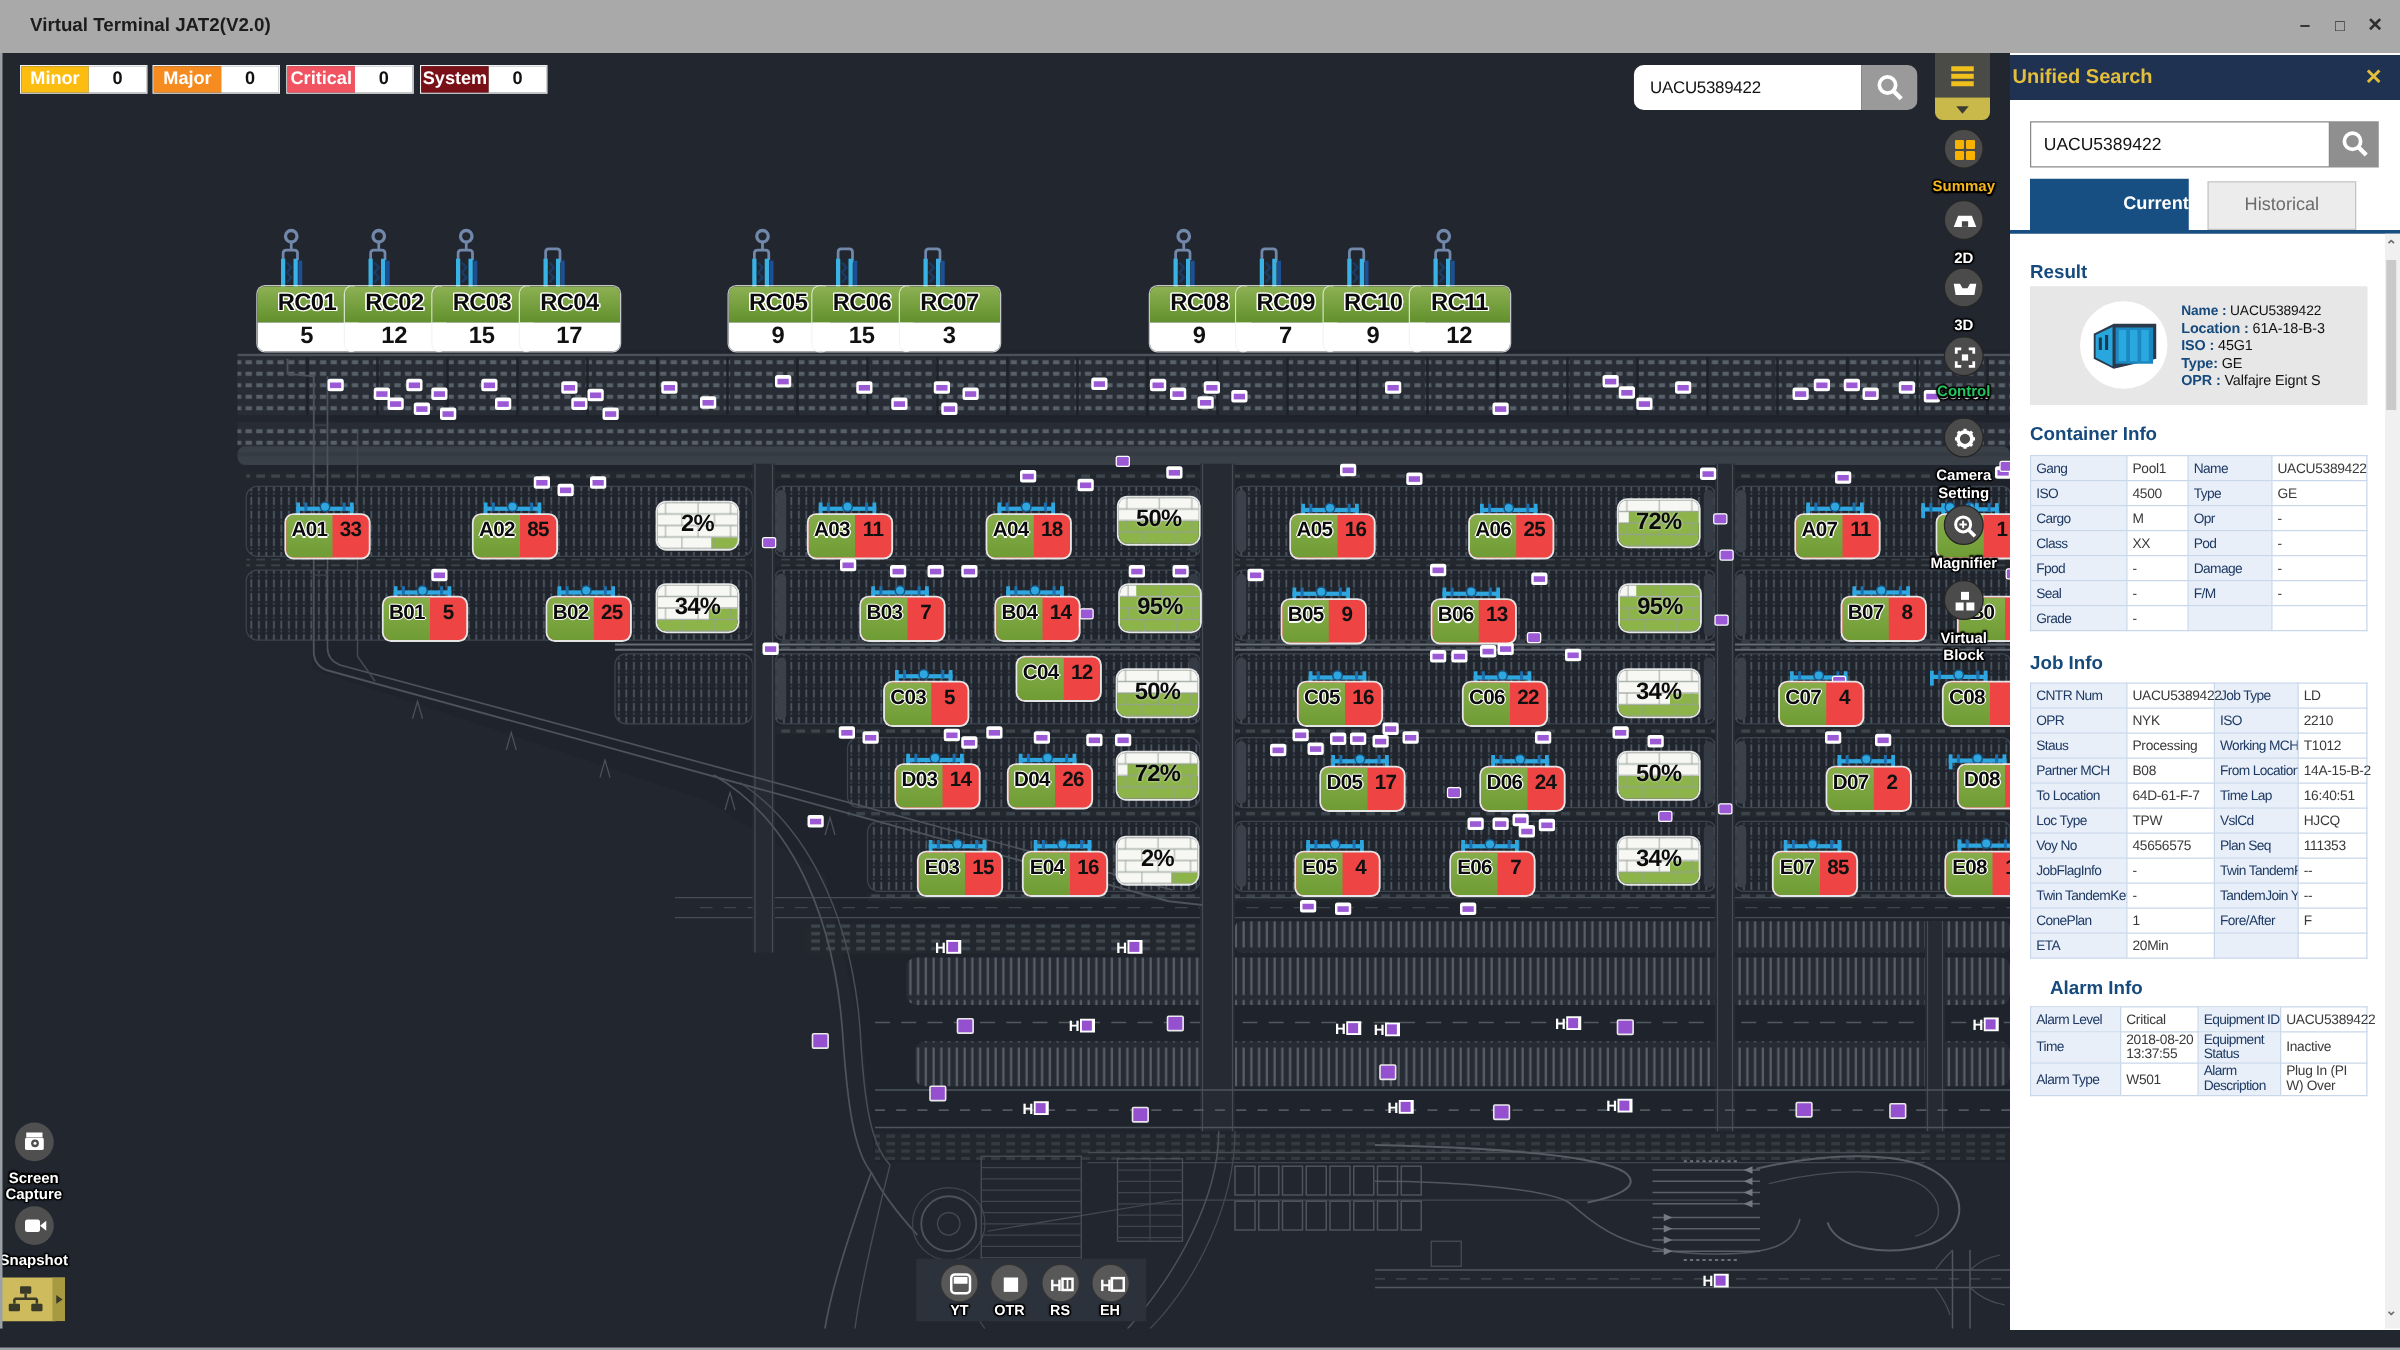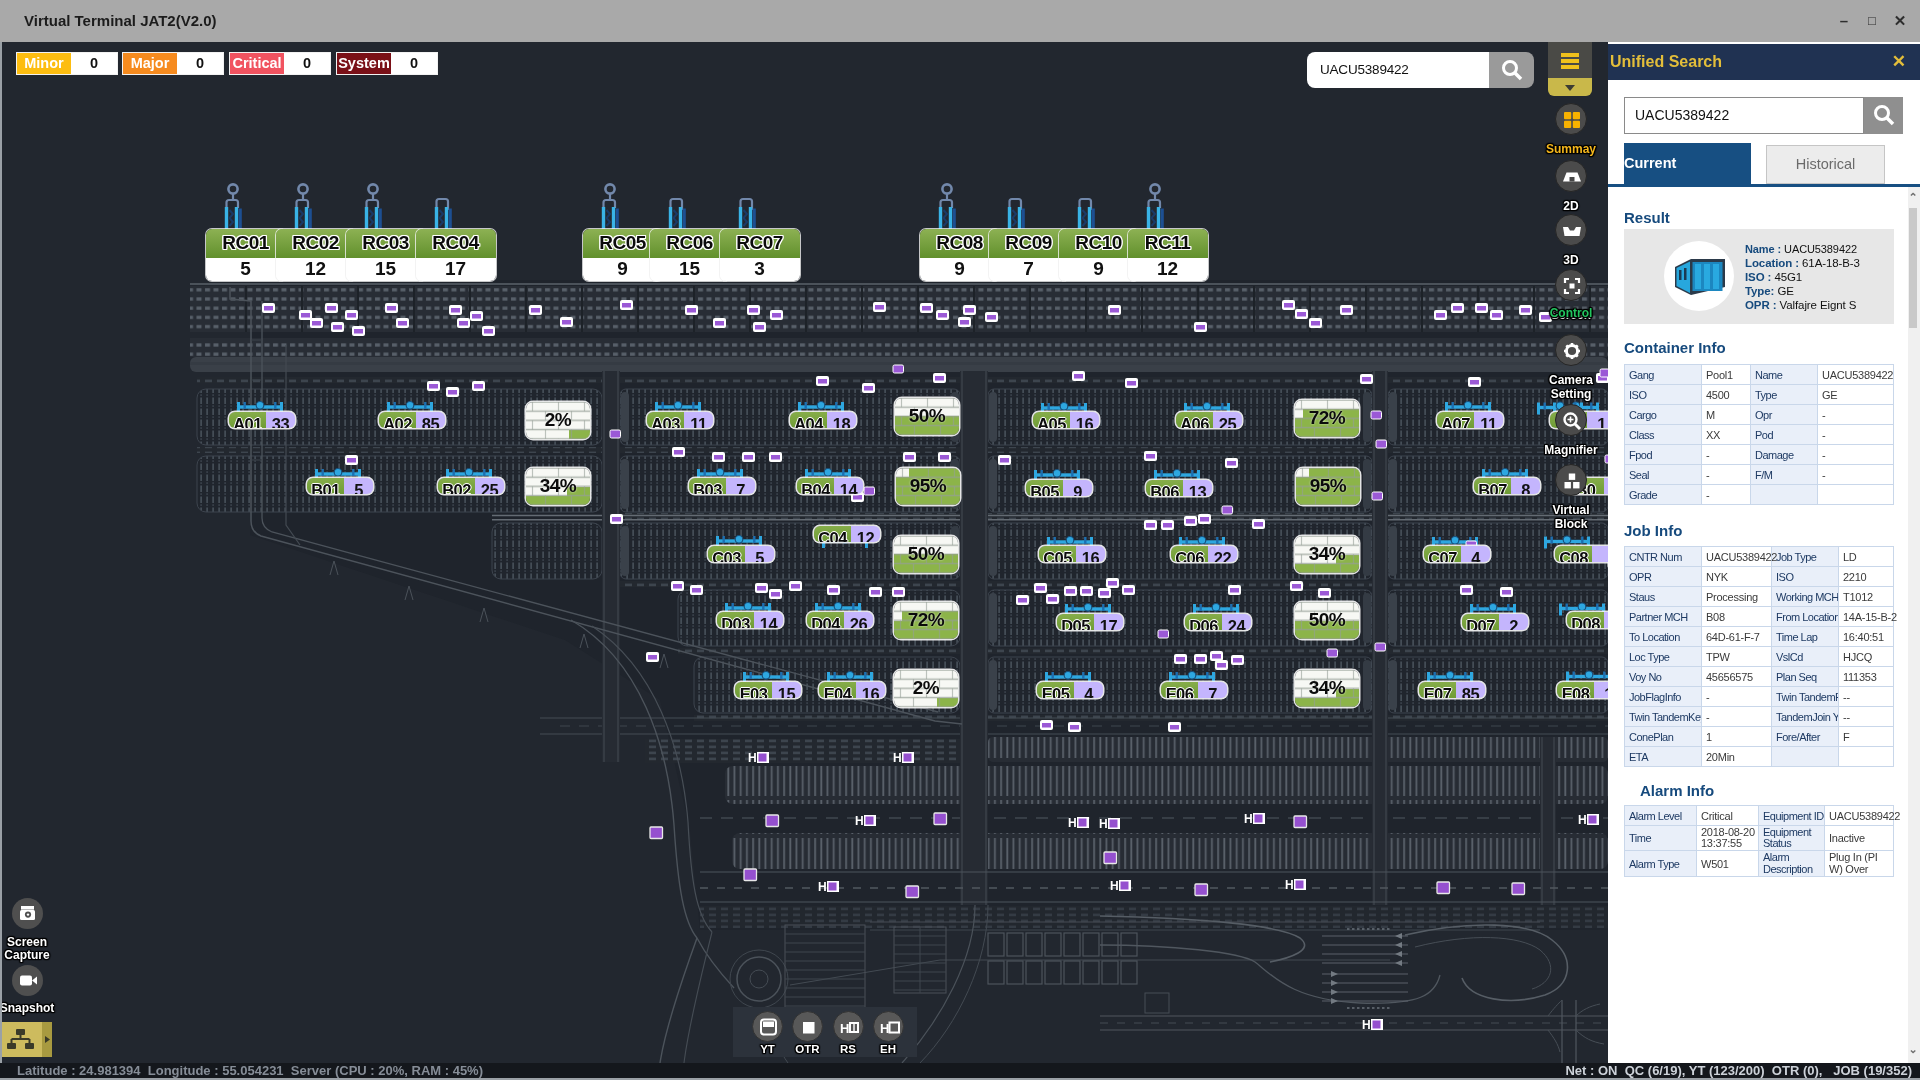--- a/index.html
+++ b/index.html
@@ -8,21 +8,21 @@
 .wbtn{position:absolute;top:0;height:42px;width:28px;color:#2e2e2e;font-size:15px;text-align:center;line-height:42px;font-weight:bold}
 #map{position:absolute;left:0;top:42px;width:1608px;height:1021px;background:#22272f;overflow:hidden;will-change:transform}
 #panel{position:absolute;left:1608px;top:42px;width:312px;height:1021px;background:#fff;overflow:hidden;will-change:transform}
 #statusbar{will-change:transform;position:absolute;left:0;top:1063px;width:1920px;height:15px;background:#14171c;color:#868d97;font-size:13px;font-weight:bold;line-height:15px}
 .chip{position:absolute;top:10px;height:23px;display:flex;border:1px solid #f2f2f2}
 .chip .l{width:54px;color:#fff;font-size:14.5px;font-weight:bold;text-align:center;line-height:21px}
 .chip .v{width:46px;background:#fff;color:#111;font-size:14.5px;font-weight:bold;text-align:center;line-height:21px}
 .rc{position:absolute;width:80px;height:52px;border-radius:6px;overflow:hidden;box-shadow:0 0 0 1px rgba(240,240,240,.8)}
 .rc .t{height:29px;background:linear-gradient(#8db153,#61902c);color:#0b0b0b;font-size:19px;font-weight:800;text-align:center;line-height:28px;letter-spacing:-.5px;text-shadow:-1px 0 0 #fff,1px 0 0 #fff,0 -1px 0 #fff,0 1px 0 #fff,-1px -1px 0 #fff,1px 1px 0 #fff,1px -1px 0 #fff,-1px 1px 0 #fff}
 .rc .b{height:23px;background:#fff;color:#111;font-size:19px;font-weight:700;text-align:center;line-height:22px}
-.blk{position:absolute;width:66px;height:16px;border-radius:6px;overflow:hidden;background:#c4b5fd;box-shadow:0 0 0 1.5px rgba(245,245,245,.92);display:flex}
+.blk{position:absolute;width:66px;height:34px;border-radius:6px;overflow:hidden;background:#ef4444;box-shadow:0 0 0 1.5px rgba(245,245,245,.92);display:flex}
 .blk .n{width:37px;background:linear-gradient(#86ad4a,#6f9c35);color:#0b0b0b;font-size:16.5px;font-weight:800;text-align:center;line-height:24px;letter-spacing:-.6px;text-shadow:-1px 0 0 #fff,1px 0 0 #fff,0 -1px 0 #fff,0 1px 0 #fff}
 .blk .v{flex:1;color:#111;font-size:16.5px;font-weight:700;text-align:center;line-height:24px;letter-spacing:-.5px}
 .pct{position:absolute;width:64px;height:37px;border-radius:7px;overflow:hidden;box-shadow:0 0 0 1.5px rgba(245,245,245,.92);color:#0b0b0b;font-size:19px;font-weight:800;text-align:center;line-height:36px;letter-spacing:-.5px;text-shadow:0 0 2px rgba(255,255,255,.8)}
 .pct span{position:relative}
 .tool{position:absolute;left:1555px;width:32px;height:32px;border-radius:50%;background:#4b4b4b;border:1.5px solid #262626;z-index:6}
 .tlab{position:absolute;z-index:7;font-size:12px;font-weight:bold;color:#fff;text-align:center;text-shadow:-1px 0 1px #000,1px 0 1px #000,0 -1px 1px #000,0 1px 1px #000,-1px -1px 1px #000,1px 1px 1px #000,1px -1px 1px #000,-1px 1px 1px #000;white-space:nowrap}
 .h-sec{position:absolute;left:1624px;color:#164a7d;font-size:15px;font-weight:bold}
 table.pt{border-collapse:collapse;table-layout:fixed;font-size:11px;letter-spacing:-0.25px}
 table.pt td{border:1px solid #c9d7ea;padding:0 0 0 4px;overflow:visible;white-space:nowrap}
 table.pt td.l{background:#e9eff9;color:#1e3a63;overflow:hidden;letter-spacing:-0.5px}
@@ -1456,21 +1456,21 @@
         </svg></div>
 <div style="position:absolute;left:0;top:0;width:2px;height:1021px;background:#9aa0a6;z-index:9"></div>
 </div>
 <div id="panel">
 <div style="position:absolute;left:0;top:2px;width:312px;height:36px;background:#203252;color:#e3be3a;font-size:16px;font-weight:bold;line-height:36px;padding-left:2px">Unified Search<span style="position:absolute;right:14px;top:0;font-size:17px;color:#e3be3a">✕</span></div>
 <div style="position:absolute;left:16px;top:55px;width:240px;height:37px;background:#fff;border:1px solid #8a8a8a;color:#111;font-size:14px;line-height:35px;padding-left:10px">UACU5389422</div>
 <div style="position:absolute;left:256px;top:55px;width:39px;height:37px;background:#8f8f8f"><svg width="39" height="37">
           <circle cx="18" cy="16" r="6.5" fill="none" stroke="#fff" stroke-width="3"></circle>
           <line x1="23" y1="21" x2="29" y2="27" stroke="#fff" stroke-width="3.5"></line>
         </svg></div>
-<div style="position:absolute;left:16px;top:101px;width:127px;height:41px;background:#174f82;color:#fff;font-size:14.5px;font-weight:bold;text-align:left;line-height:41px">Current</div>
+<div style="position:absolute;left:16px;top:101px;width:127px;height:41px;background:#174f82;color:#fff;font-size:14.5px;font-weight:bold;text-align:right;line-height:41px">Current</div>
 <div style="position:absolute;left:158px;top:103px;width:119px;height:39px;background:#ececec;border:1px solid #c5c5c5;color:#6b6b6b;font-size:14.5px;text-align:center;line-height:37px">Historical</div>
 <div style="position:absolute;left:0;top:142px;width:312px;height:3px;background:#174f82"></div>
 <div style="position:absolute;left:300px;top:145px;width:12px;height:876px;background:#f0f0f0"></div>
 <div style="position:absolute;left:300px;top:148px;width:10px;height:14px;color:#707070;font-size:11px;text-align:center;line-height:14px;font-weight:bold">⌃</div>
 <div style="position:absolute;left:300px;top:1000px;width:10px;height:14px;color:#707070;font-size:11px;text-align:center;line-height:14px;font-weight:bold">⌄</div>
 <div style="position:absolute;left:301px;top:166px;width:8px;height:120px;background:#c9c9c9"></div>
 <div class="h-sec" style="left:16px;top:167px">Result</div>
 <div style="position:absolute;left:16px;top:187px;width:270px;height:95px;background:#e7e7e7">
         <div style="position:absolute;left:40px;top:12px;width:70px;height:70px;border-radius:50%;background:#fff"></div>
         <svg style="position:absolute;left:47px;top:26px" width="58" height="42">
@@ -1642,13 +1642,12 @@
           </tr>
 <tr style="height:26px">
             <td class="l">Alarm Type</td>
             <td class="v">W501</td>
             <td class="l" style="white-space:normal;line-height:11.5px">Alarm Description</td>
             <td class="v" style="white-space:normal;line-height:11.5px">Plug In (PI W) Over</td>
           </tr>
 </tbody>
       </table>
 </div>
-<div id="statusbar"><span style="margin-left:17px">Latitude : 24.981394&nbsp; Longitude : 55.054231&nbsp; Server (CPU : 20%, RAM : 45%)</span><span style="position:absolute;right:8px;color:#cdd2d9">Net : ON&nbsp; QC (6/19), YT (123/200)&nbsp; OTR (0),&nbsp;&nbsp; JOB (19/352)</span></div>
 </div>
 </body></html>

